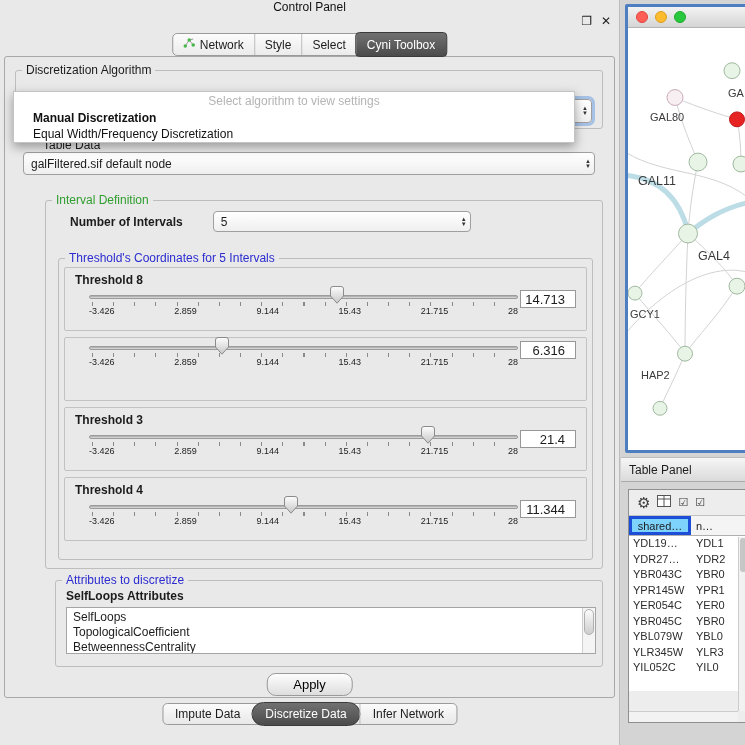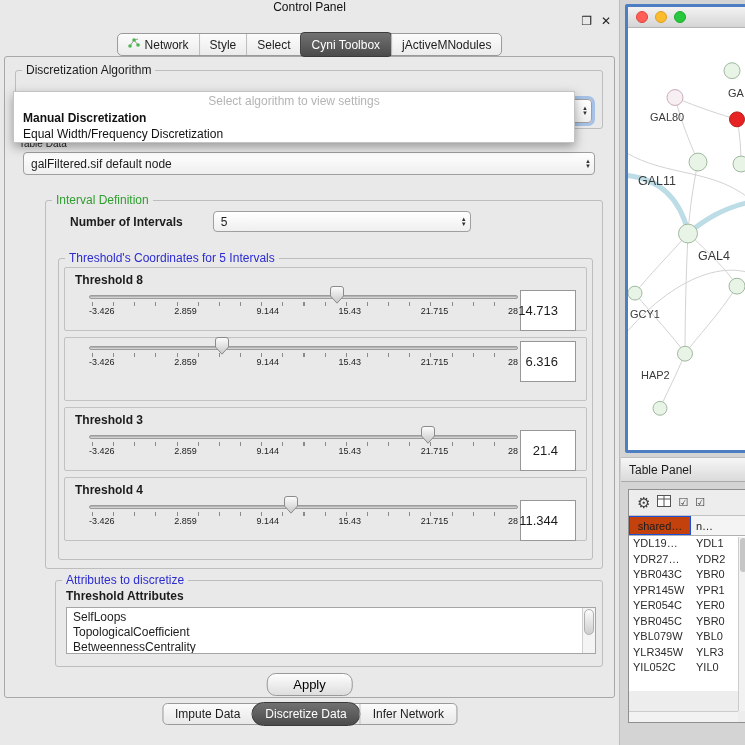--- a/index.html
+++ b/index.html
@@ -29,42 +29,42 @@
   legend.green { color:#2f9e2f; }
   legend.blue { color:#2b2bd0; }
 
   .algo-group { position:absolute; left:10px; top:6px; width:588px; height:66px; }
   .combo { position:relative; background:linear-gradient(#ffffff,#efefef); border:1px solid #9f9f9f; border-radius:4px; display:flex; align-items:center; font-size:12px; padding:0 20px 0 7px; }
   .combo .stepper { position:absolute; right:3px; top:50%; transform:translateY(-50%); display:flex; flex-direction:column; align-items:center; line-height:5px; font-size:6px; color:#333; }
   .algo-combo { position:absolute; left:8px; top:22px; width:568px; height:24px; box-shadow:0 0 0 3px rgba(110,160,225,0.55); }
 
   .popup { position:absolute; left:8px; top:34px; width:562px; z-index:60; background:#fff; border:1px solid #c4c4c4; box-shadow:0 4px 10px rgba(0,0,0,0.35); }
   .popup .ph { height:18px; line-height:18px; text-align:center; color:#b4b4b4; font-size:12px; }
-  .popup .opt { height:16px; line-height:16px; padding-left:9px; font-size:12px; color:#111; }
+  .popup .opt { height:16px; line-height:16px; padding-left:19px; font-size:12px; color:#111; }
   .popup .opt.bold { font-weight:bold; }
 
-  .table-data-label { position:absolute; left:14px; top:81px; font-size:10px; }
+  .table-data-label { position:absolute; left:38px; top:81px; font-size:12px; }
   .table-data-combo { position:absolute; left:18px; top:95px; width:572px; height:23px; }
 
   .interval-group { position:absolute; left:40px; top:136px; width:558px; height:376px; }
   .num-row { display:flex; align-items:center; margin:4px 0 0 24px; gap:30px; }
   .num-row label { font-weight:bold; font-size:12px; }
   .num-combo { width:258px; height:21px; }
 
   .thresholds-group { position:absolute; left:12px; top:44px; right:9px; bottom:8px; }
   .tblock { border:1px solid #c2c2c2; border-radius:2px; margin:2px 5px 6px 5px; height:64px; background:#e9e9e9; }
   .t-label { font-weight:bold; font-size:12px; padding:5px 0 0 10px; }
   .t-row { display:flex; align-items:flex-start; padding:2px 10px 0 24px; gap:2px; }
   .slider { flex:1; position:relative; height:30px; }
   .track { position:absolute; top:6px; left:0; right:0; height:4px; background:#d6d6d6; border:1px solid #9c9c9c; border-radius:2px; box-shadow:inset 0 1px 1px rgba(0,0,0,0.18); }
   .ticks { position:absolute; top:13px; left:3px; right:3px; height:4px;
     background:repeating-linear-gradient(to right,#8a8a8a 0,#8a8a8a 1px,transparent 1px,transparent 5%); }
   .tick-labels { position:absolute; top:17px; left:0; right:0; display:flex; justify-content:space-between; font-size:9px; color:#222; }
   .thumb { position:absolute; top:-3px; margin-left:-7px; }
-  .value-box { width:56px; height:41px; background:#fff; border:1px solid #979797; font-size:13px; display:flex; align-items:center; justify-content:flex-end; padding-right:17px; margin-top:1px; }
+  .value-box { width:56px; height:18px; background:#fff; border:1px solid #979797; font-size:13px; display:flex; align-items:center; justify-content:flex-end; padding-right:10px; margin-top:1px; }
 
   .attr-group { position:absolute; left:50px; top:516px; width:548px; height:94px; }
   .attr-sub { font-weight:bold; font-size:12px; margin:2px 0 4px 10px; }
   .listbox { margin:0 6px 0 10px; height:47px; background:#fff; border:1px solid #a5a5a5; position:relative; overflow:hidden; font-size:12px; padding:2px 16px 0 6px; }
   .listbox .li { line-height:15px; white-space:nowrap; }
   .vscroll { position:absolute; right:0; top:0; bottom:0; width:13px; background:#f4f4f4; border-left:1px solid #cfcfcf; }
   .vthumb { position:absolute; top:1px; right:1px; width:10px; height:26px; background:linear-gradient(#fbfbfb,#cdcdcd); border:1px solid #b0b0b0; border-radius:5px; }
 
   .apply-btn { position:absolute; left:50%; transform:translateX(-50%); top:616px; padding:3px 26px; font-size:13px; font-family:"Liberation Sans",sans-serif; background:linear-gradient(#fdfdfd,#dedede); border:1px solid #9a9a9a; border-radius:9px; }
 
@@ -90,21 +90,21 @@
   .nlabel { font-family:"Liberation Sans",sans-serif; font-size:11px; fill:#3a3a3a; }
   .nlabel.big { font-size:12.5px; }
 
   .table-panel-bar { position:absolute; left:621px; top:457px; width:124px; height:25px; background:linear-gradient(#f6f6f6,#dadada); border-top:1px solid #bdbdbd; border-bottom:1px solid #ababab; font-size:12px; display:flex; align-items:center; padding-left:8px; }
 
   .table-window { position:absolute; left:628px; top:489px; width:120px; height:234px; background:#ededed; border:1px solid #8f8f8f; overflow:hidden; }
   .tw-toolbar { height:26px; display:flex; align-items:center; gap:7px; padding-left:8px; border-bottom:1px solid #c2c2c2; }
   .tw-toolbar .gear { font-size:15px; color:#3d3d3d; line-height:1; }
   .tw-toolbar .check { font-size:11px; color:#333; }
   .tw-head { display:flex; height:20px; border-bottom:1px solid #b0b0b0; background:#f4f4f4; }
-  .th1 { width:62px; background:#c2410c; border:1px solid #1d4ed8; font-size:11px; display:flex; align-items:center; justify-content:center; overflow:hidden; white-space:nowrap; }
+  .th1 { width:62px; background:#7dd3fc; border:3px solid #1d4ed8; font-size:11px; display:flex; align-items:center; justify-content:center; overflow:hidden; white-space:nowrap; }
   .th2 { flex:1; font-size:11px; display:flex; align-items:center; padding-left:5px; overflow:hidden; white-space:nowrap; }
   .tw-rows { background:#fff; font-size:11px; color:#2c2c2c; height:155px; overflow:hidden; }
   .trow { display:flex; height:15.5px; line-height:15.5px; }
   .td1 { width:62px; padding-left:4px; overflow:hidden; white-space:nowrap; }
   .td2 { flex:1; padding-left:5px; overflow:hidden; white-space:nowrap; }
   .tw-vscroll { position:absolute; right:0; top:47px; bottom:11px; width:9px; background:#f2f2f2; border-left:1px solid #cccccc; }
   .tw-vthumb { position:absolute; top:1px; left:1px; width:6px; height:34px; background:#c6c6c6; border-radius:3px; }
   .tw-hscroll { position:absolute; left:0; right:9px; bottom:0; height:11px; background:#f2f2f2; border-top:1px solid #cccccc; }
 </style>
 </head>
@@ -142,23 +142,20 @@
       <span>Network</span>
     </div>
     <div class="ttab">
         <span>Style</span>
       </div>
     <div class="ttab">
         <span>Select</span>
       </div>
     <div class="ttab active">
         <span>Cyni Toolbox</span>
-      </div>
-    <div class="ttab">
-        <span>jActiveMNodules</span>
       </div>
   </div>
 
   <div class="panel-body">
 
     <fieldset class="algo-group">
       <legend>Discretization Algorithm</legend>
       <div class="combo algo-combo">
         <span class="stepper">
             <span>▲</span>
@@ -284,21 +281,21 @@
             </div>
             <div class="value-box">11.344</div>
           </div>
         </div>
 
       </fieldset>
     </fieldset>
 
     <fieldset class="attr-group">
       <legend class="blue">Attributes to discretize</legend>
-      <div class="attr-sub">Threshold Attributes</div>
+      <div class="attr-sub">SelfLoops Attributes</div>
       <div class="listbox">
         <div class="li">SelfLoops</div>
         <div class="li">TopologicalCoefficient</div>
         <div class="li">BetweennessCentrality</div>
         <div class="vscroll">
             <div class="vthumb"></div>
           </div>
       </div>
     </fieldset>
 

